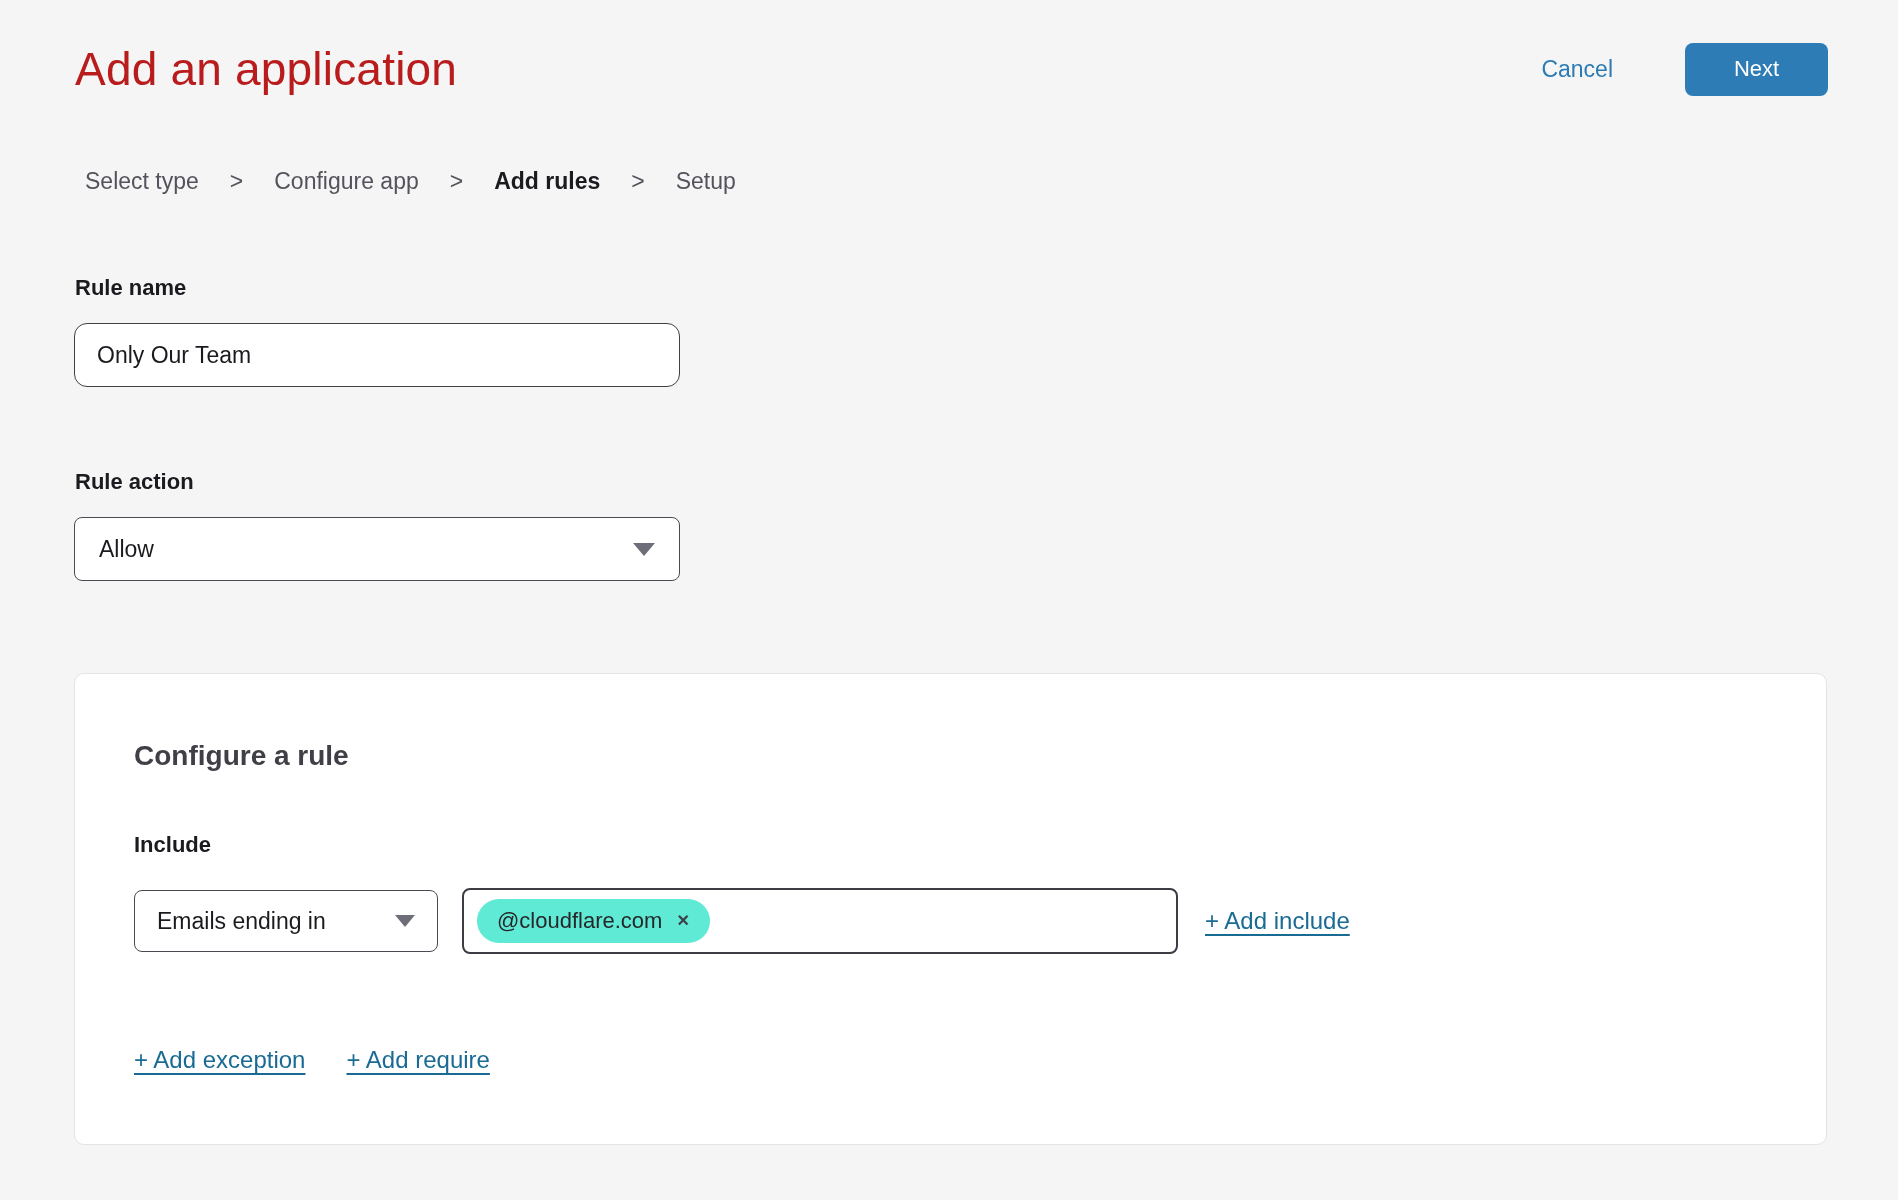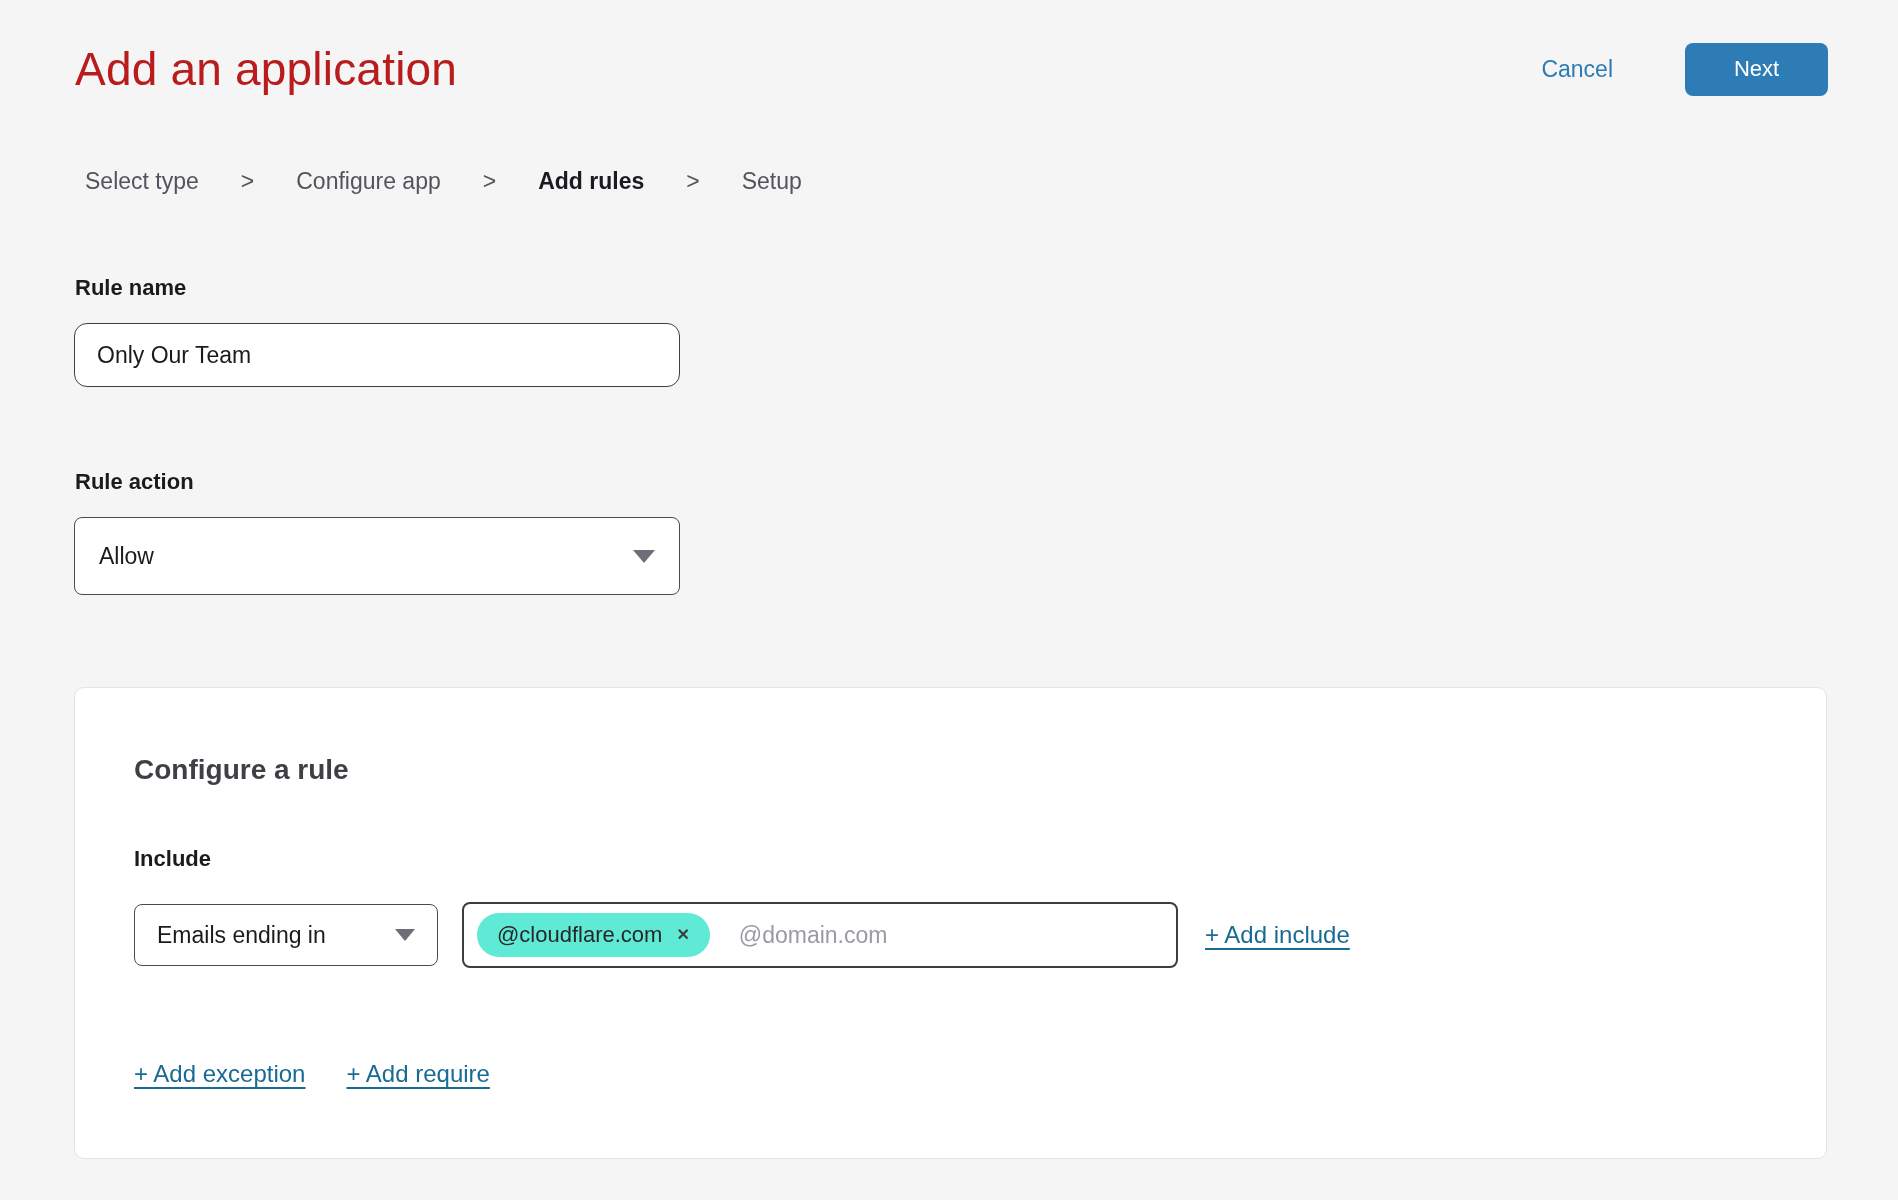--- a/index.html
+++ b/index.html
@@ -28,21 +28,21 @@
     width: 143px; height: 53px;
     background: #2d7cb5; color: #ffffff;
     border: none; border-radius: 8px;
     font-size: 22px; font-family: "Liberation Sans", sans-serif;
     display: flex; align-items: center; justify-content: center;
     cursor: pointer;
   }
 
   
   .breadcrumb {
-    display: flex; align-items: center; gap: 42px;
+    display: flex; align-items: center; gap: 31px;
     margin: 72px 0 0 85px;
     font-size: 23px; color: #53535b;
   }
   .crumb { cursor: pointer; }
   .crumb.active { font-weight: 700; color: #1b1b1f; cursor: default; }
   .crumb-sep { color: #53535b; }
 
   
   .field-label {
     font-size: 22px; font-weight: 700; color: #1b1b1f;
@@ -58,21 +58,21 @@
     background: #ffffff;
     border: 1.6px solid #3f3f46; border-radius: 13px;
     padding: 0 22px;
     font-size: 23px; color: #1b1b1f;
     font-family: "Liberation Sans", sans-serif;
     outline: none;
   }
 
   .select-box {
     margin: 22px 0 0 74px;
-    width: 606px; height: 78px;
+    width: 606px; height: 64px;
     background: #ffffff;
     border: 1.6px solid #4a4a52; border-radius: 8px;
     display: flex; align-items: center; justify-content: space-between;
     padding: 0 24px;
     font-size: 23px; color: #1b1b1f;
     cursor: pointer;
   }
   .caret-down {
     width: 0; height: 0;
     border-left: 11px solid transparent;
@@ -197,21 +197,20 @@
     <div class="rule-selector">
       <span>Emails ending in</span>
       <span class="caret-down"></span>
     </div>
 
     <div class="tag-input">
       <div class="tag-pill">
         <span>@cloudflare.com</span>
         <span class="tag-remove">✕</span>
       </div>
-      <input class="tag-text-entry" type="text" placeholder="@domain.com" style="">
     </div>
 
     <a class="link add-include-link">+ Add include</a>
   </div>
 
   <div class="bottom-links">
     <a class="link">+ Add exception</a>
     <a class="link">+ Add require</a>
   </div>
 </div>

